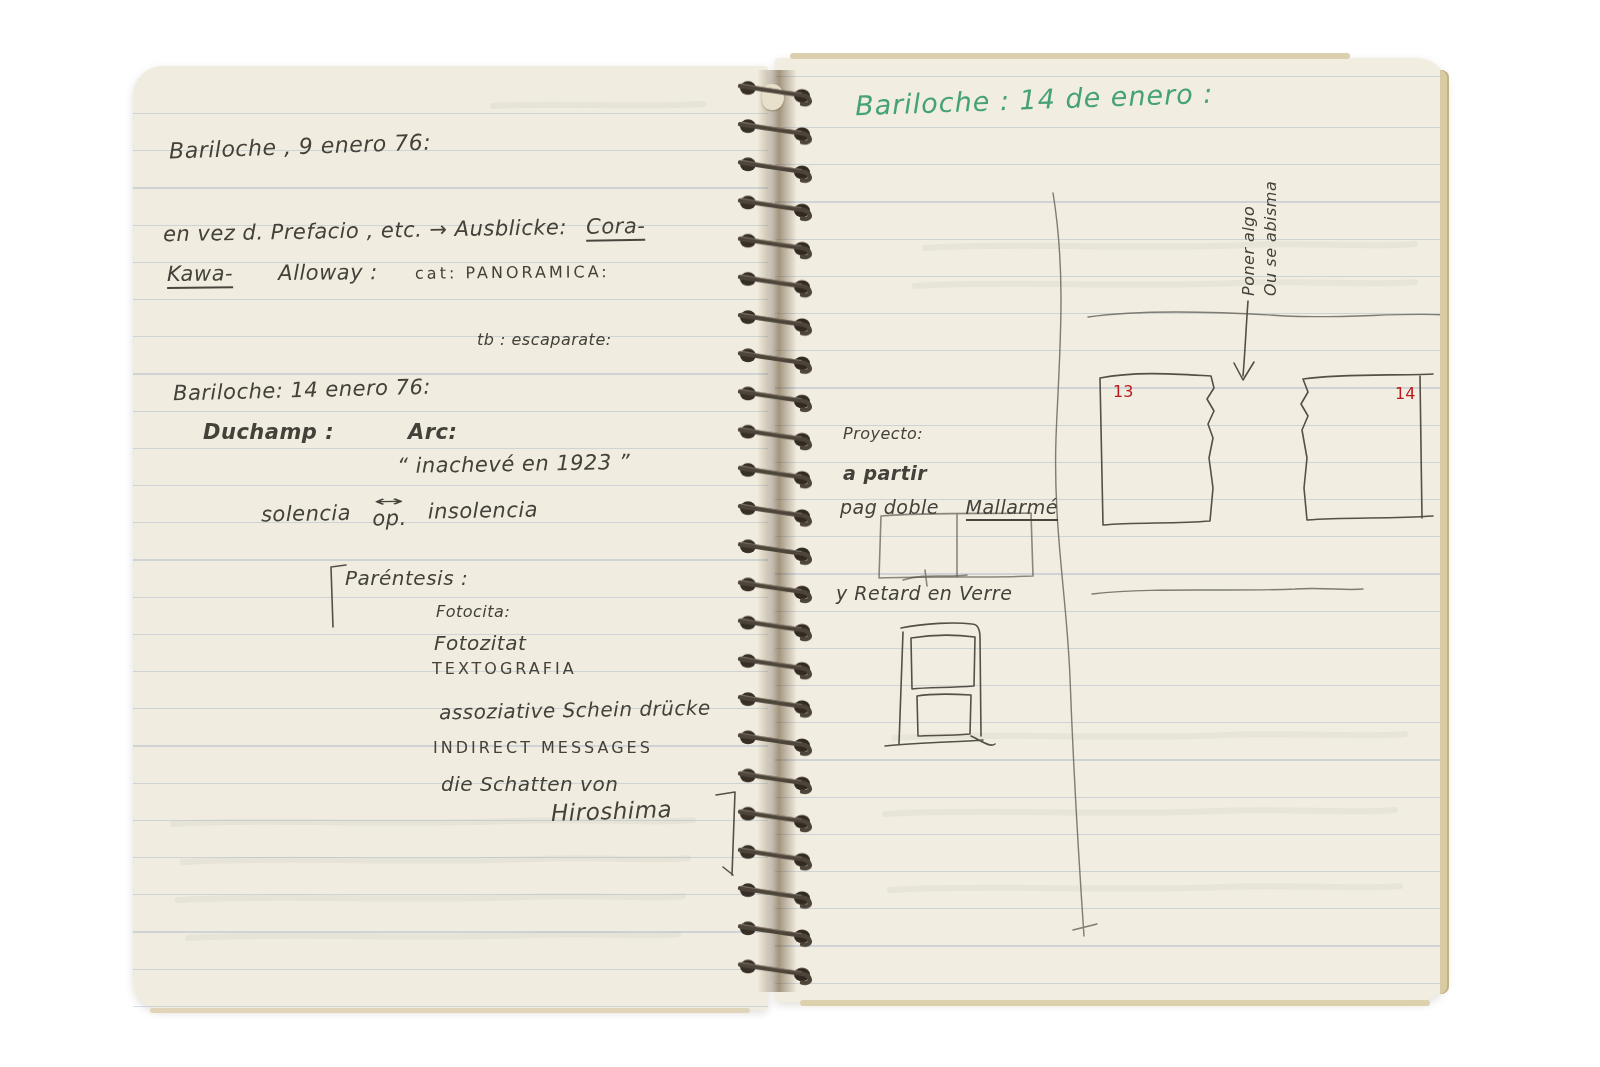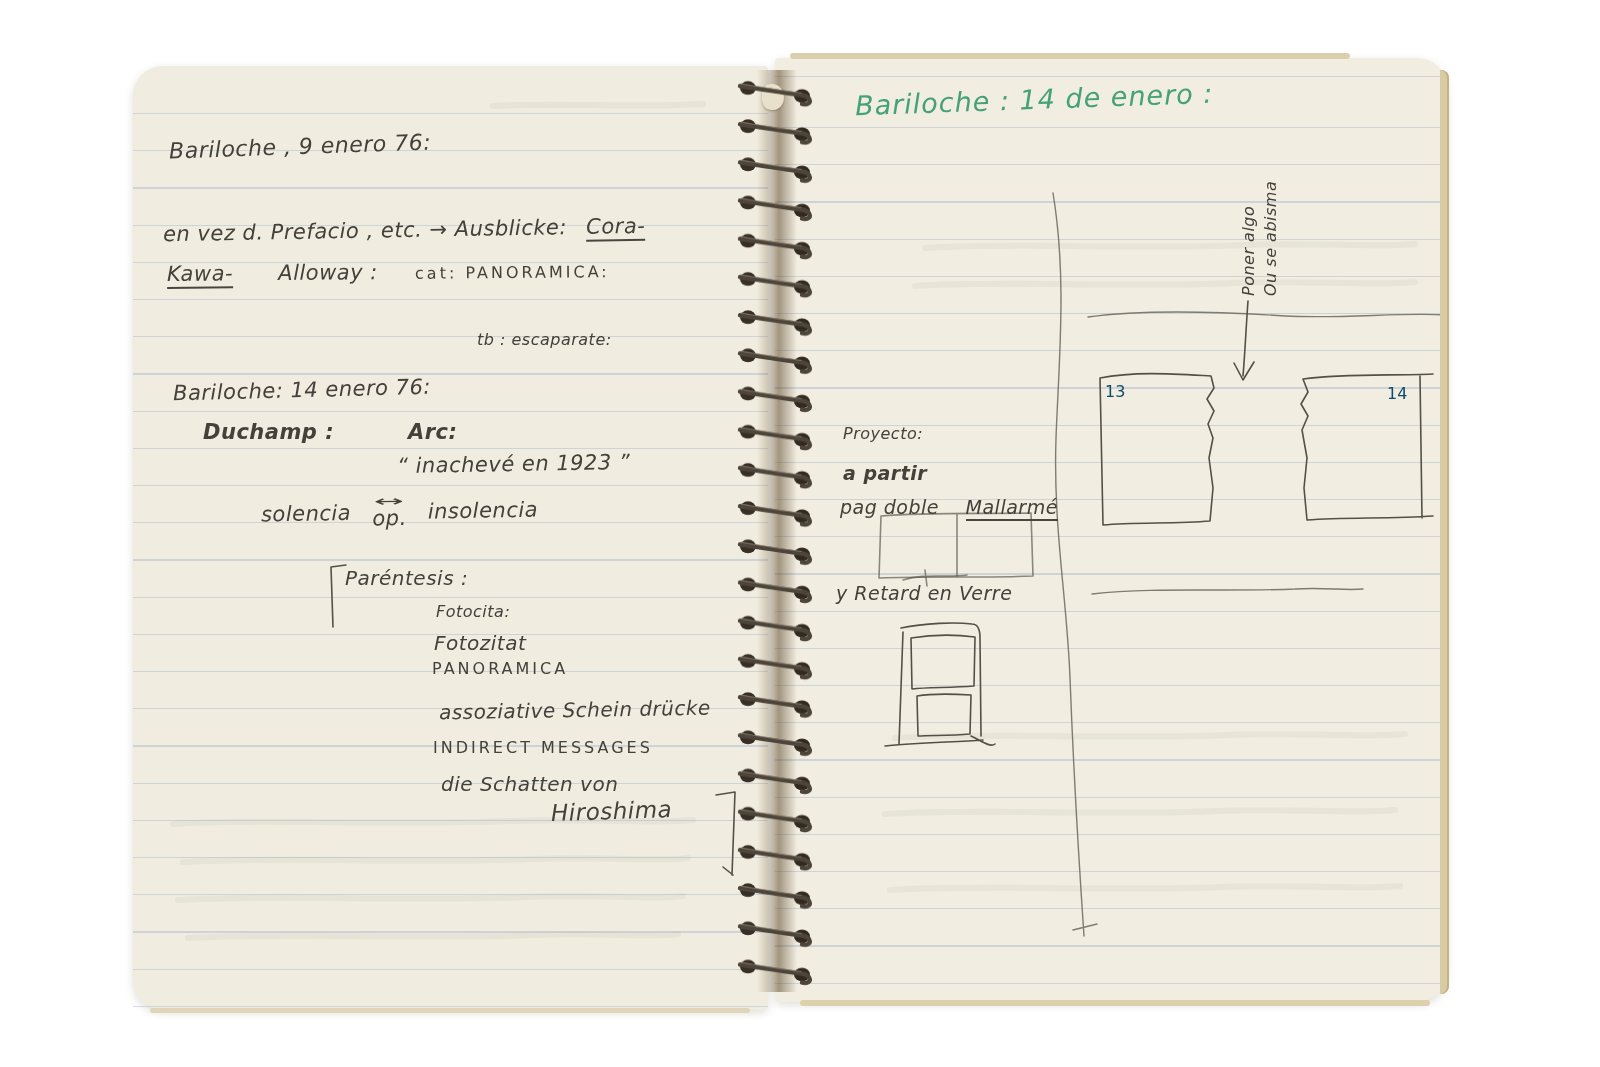--- a/index.html
+++ b/index.html
@@ -45,21 +45,21 @@
   }
   .caps{font-style:normal;letter-spacing:3px;font-size:16px;}
   .ul{border-bottom:2px solid #4a463f;padding-bottom:1px;}
   .green{color:#45a177;}
   .opcol{display:inline-flex;flex-direction:column;align-items:center;vertical-align:middle;margin:0 14px;}
   .opcol .arrow{font-style:normal;font-size:15px;transform:scaleX(2.4);line-height:10px;}
   .rotated-note{
     transform:rotate(-90deg);transform-origin:center;
     font-size:16px;line-height:22px;text-align:left;
   }
-  .sketch-label{position:absolute;font-family:"DejaVu Sans",sans-serif;font-size:16px;color:#0c4a6e;}
+  .sketch-label{position:absolute;font-family:"DejaVu Sans",sans-serif;font-size:16px;color:#b91c1c;margin-left:8px;}
   svg{position:absolute;left:0;top:0;}
   .sk{fill:none;stroke:#555047;stroke-width:1.6;stroke-linecap:round;stroke-linejoin:round;}
   .pencil{stroke:#6b675e;stroke-width:1.4;opacity:.85;}
   .light{opacity:.65;}
   .ghost{stroke:#97998b;stroke-width:6;opacity:.10;fill:none;stroke-linecap:round;}
 </style>
 </head>
 <body>
 
 <div class="page" id="left-page">
@@ -108,21 +108,21 @@
       <span class="arrow">↔</span>
       <span>op.</span>
     </span>
     <span>insolencia</span>
   </div>
 
   <div class="hw" style="left:212px;top:500px;font-size:20px;">Paréntesis :</div>
 
   <div class="hw" style="left:303px;top:536px;font-size:16px;">Fotocita:</div>
   <div class="hw" style="left:301px;top:565px;font-size:20px;">Fotozitat</div>
-  <div class="hw caps" style="left:299px;top:593px;">PANORAMICA</div>
+  <div class="hw caps" style="left:299px;top:593px;">TEXTOGRAFIA</div>
   <div class="hw" style="left:306px;top:632px;font-size:20px;transform:rotate(-1deg);">assoziative Schein drücke</div>
   <div class="hw caps" style="left:300px;top:672px;">INDIRECT MESSAGES</div>
   <div class="hw" style="left:308px;top:706px;font-size:20px;text-align:right;">die Schatten von</div>
   <div class="hw" style="left:418px;top:732px;font-size:23px;transform:rotate(-2deg);">Hiroshima</div>
 </div>
 
 <div class="page" id="right-page">
   <div class="rules"></div>
 
   <svg width="672" height="948" viewBox="0 0 672 948">

